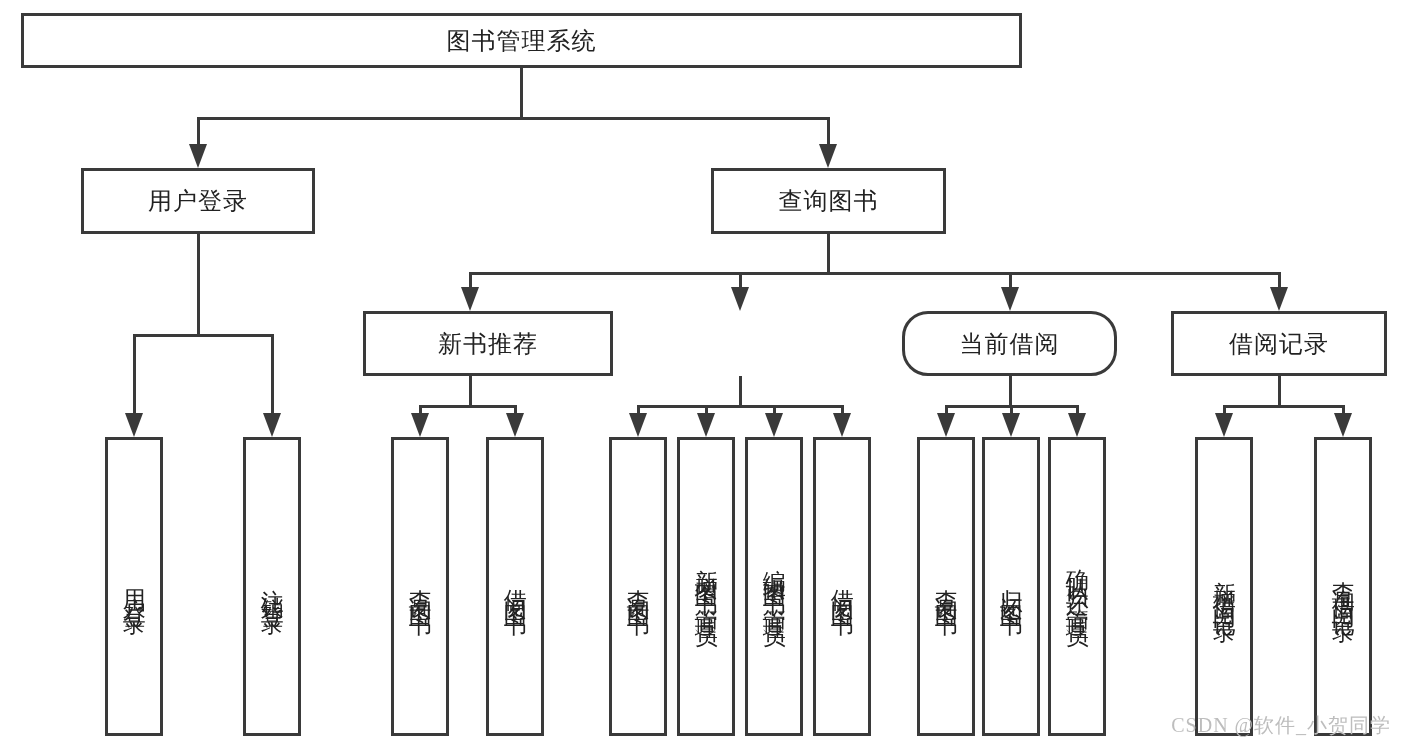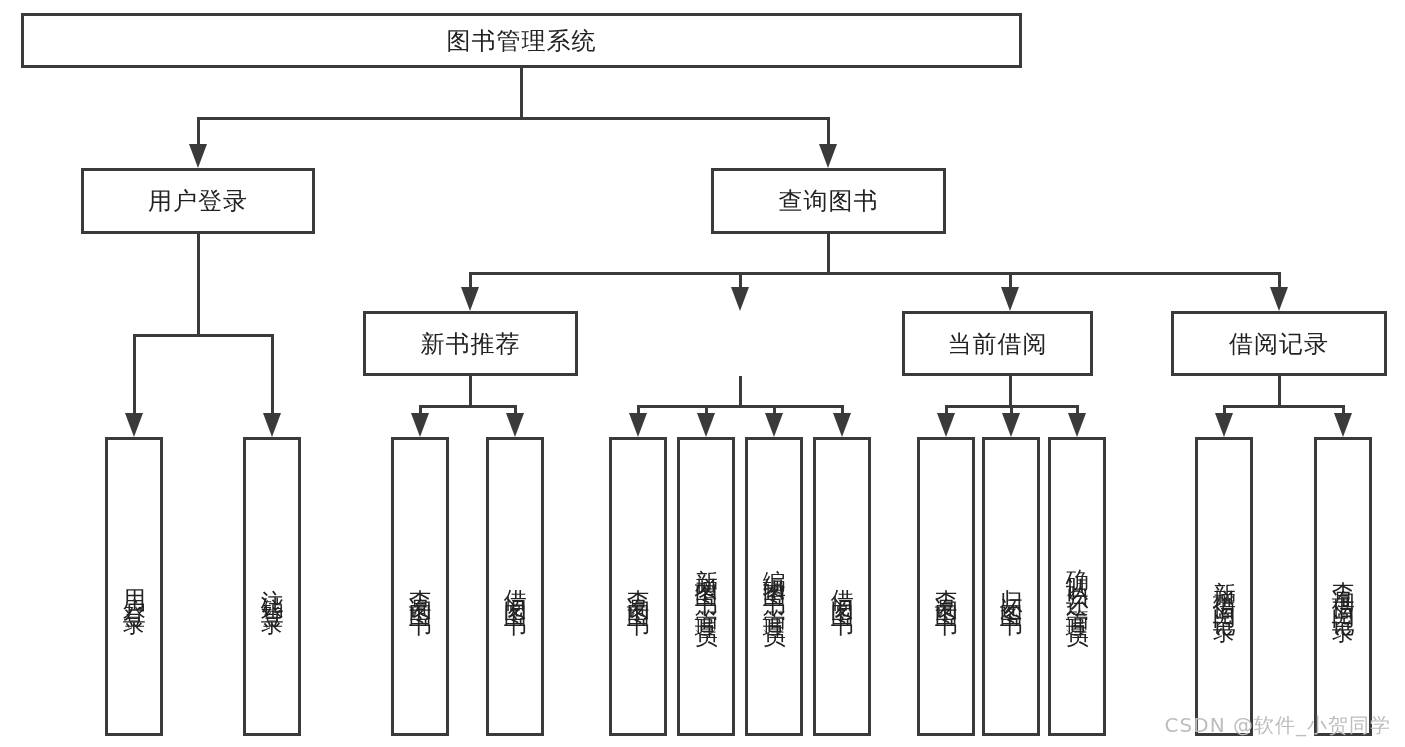--- a/index.html
+++ b/index.html
@@ -3,21 +3,21 @@
 <meta charset="utf-8">
 <style>
   :root{
     --line:#3a3a3a;
     --text:#222222;
     --wm:#bdbdbd;
     --bg:#ffffff;
   }
   html,body{margin:0;padding:0;background:var(--bg);}
   body{font-family:"DejaVu Sans", sans-serif;}
-  .stage{position:relative;width:1405px;height:747px;background:var(--bg);overflow:hidden;}
+  .stage{position:relative;width:1405px;height:747px;background:var(--bg);overflow:hidden;font-family:Liberation Serif, serif;}
   .box{
     position:absolute;box-sizing:border-box;background:#fff;
     border:3px solid var(--line);color:var(--text);
     display:flex;align-items:center;justify-content:center;
   }
   .hlabel{font-size:24px;letter-spacing:1px;white-space:nowrap;}
   .vbox .vtext{
     writing-mode:vertical-rl;text-orientation:mixed;
     font-size:23px;line-height:1.1;letter-spacing:8px;white-space:nowrap;
   }
@@ -41,24 +41,24 @@
     <span class="hlabel">图书管理系统</span>
   </div>
 
   <div class="box" style="left:81px;top:168px;width:234px;height:66px;">
     <span class="hlabel">用户登录</span>
   </div>
   <div class="box" style="left:711px;top:168px;width:235px;height:66px;">
     <span class="hlabel">查询图书</span>
   </div>
 
-  <div class="box" style="left:363px;top:311px;width:215px;height:65px;">
+  <div class="box" style="left:363px;top:311px;width:250px;height:65px;">
     <span class="hlabel">新书推荐</span>
   </div>
-  <div class="box" style="left:902px;top:311px;width:191px;height:65px;">
+  <div class="box" style="left:902px;top:311px;width:215px;height:65px;border-radius:26px;">
     <span class="hlabel">当前借阅</span>
   </div>
   <div class="box" style="left:1171px;top:311px;width:216px;height:65px;">
     <span class="hlabel">借阅记录</span>
   </div>
 
   <div class="box vbox" style="left:105px;top:437px;width:58px;height:299px;">
     <span class="vtext">用户登录</span>
   </div>
   <div class="box vbox" style="left:243px;top:437px;width:58px;height:299px;">

